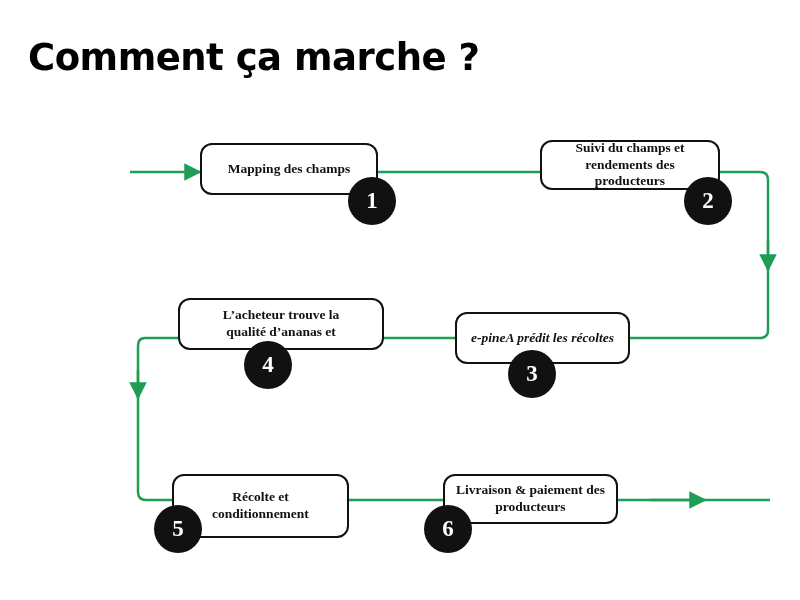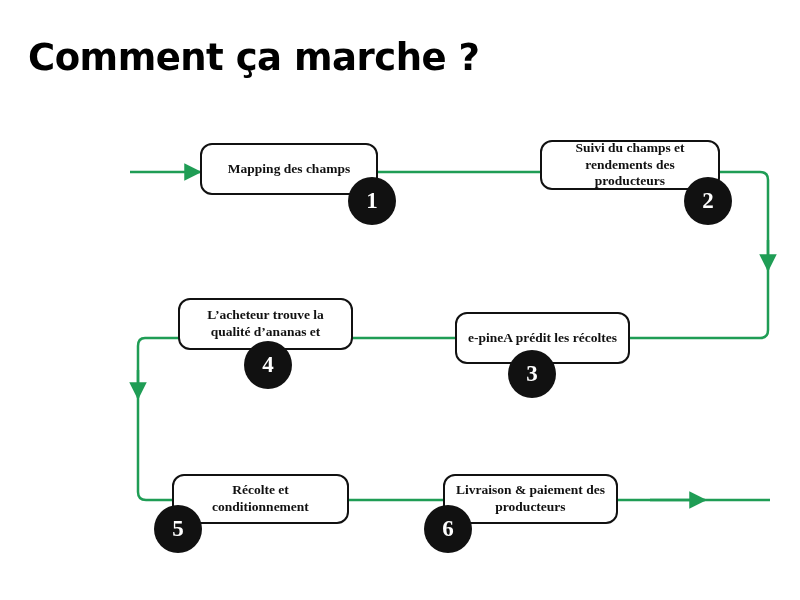--- a/index.html
+++ b/index.html
@@ -126,36 +126,36 @@
     <div class="badge" style="left:348px; top:177px;">1</div>
 
     <div class="node" style="left:540px; top:140px; width:180px; height:50px;justify-content:center;">
       <div>
         <span>Suivi du champs et</span>
         <span>rendements des producteurs</span>
       </div>
     </div>
     <div class="badge" style="left:684px; top:177px;">2</div>
 
-    <div class="node" style="left:455px; top:312px; width:175px; height:52px;">
+    <div class="node" style="left:455px; top:312px; width:175px; height:52px;font-style:italic;">
       <div>
         <span>e-pineA prédit les récoltes</span>
       </div>
     </div>
     <div class="badge" style="left:508px; top:350px;">3</div>
 
-    <div class="node" style="left:178px; top:298px; width:175px; height:52px;">
+    <div class="node" style="left:178px; top:298px; width:206px; height:52px;">
       <div>
         <span>L’acheteur trouve la</span>
         <span>qualité d’ananas et</span>
       </div>
     </div>
     <div class="badge" style="left:244px; top:341px;">4</div>
 
-    <div class="node" style="left:172px; top:474px; width:177px; height:50px;">
+    <div class="node" style="left:172px; top:474px; width:177px; height:64px;">
       <div>
         <span>Récolte et</span>
         <span>conditionnement</span>
       </div>
     </div>
     <div class="badge" style="left:154px; top:505px;">5</div>
 
     <div class="node" style="left:443px; top:474px; width:175px; height:50px;">
       <div>
         <span>Livraison &amp; paiement des</span>

